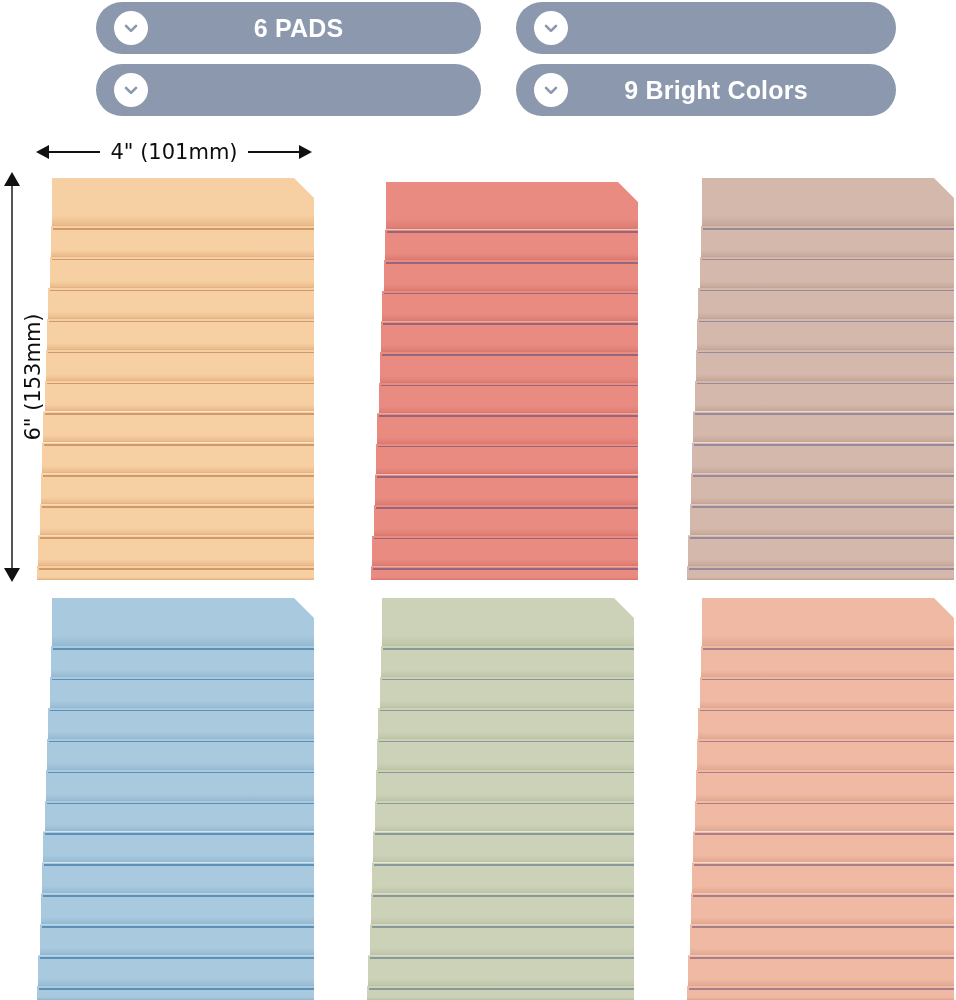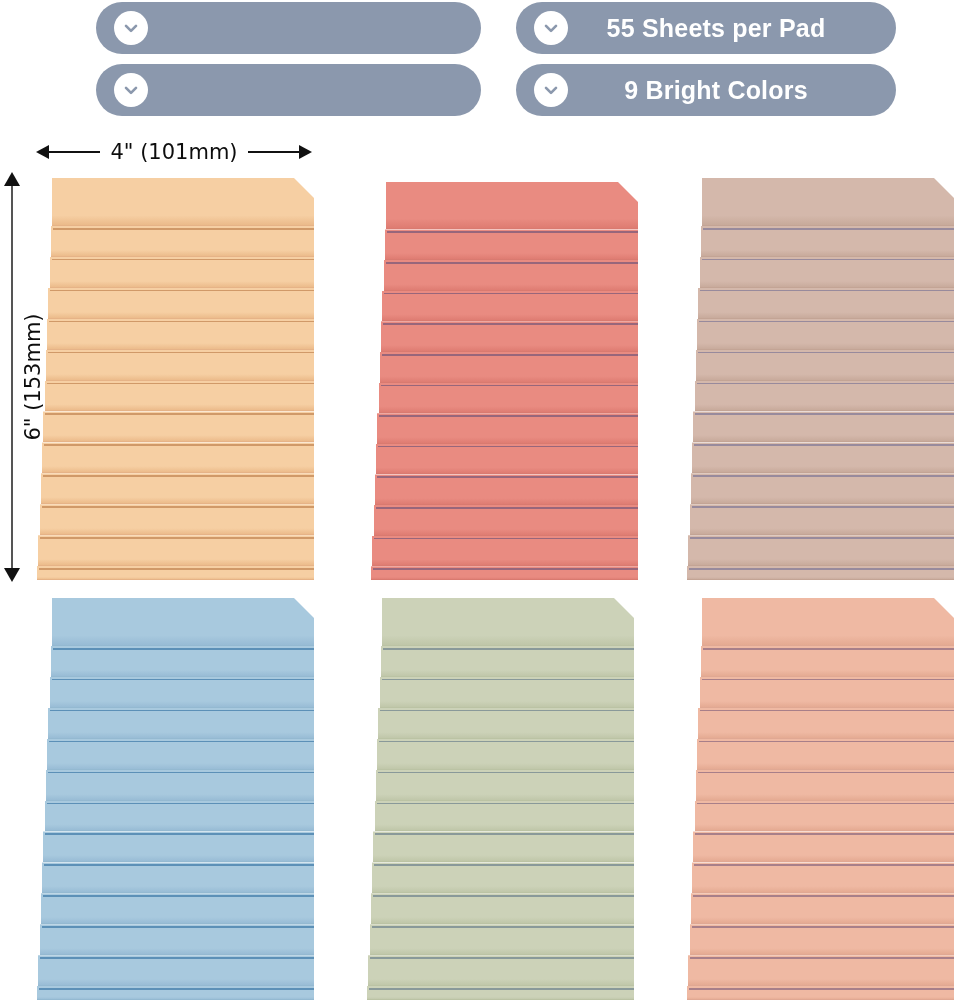--- a/index.html
+++ b/index.html
@@ -72,28 +72,28 @@
 
 <div id="stage">
 
   <div id="badges">
       <div class="badge" style="left: 96px; top: 2px; width: 385px; background: rgb(139, 152, 173);">
         <span class="chk" style="background: rgb(255, 255, 255);">
           <svg width="20" height="20" viewBox="0 0 24 24" aria-hidden="true">
             <path d="M6 9.5 L12 15.5 L18 9.5" fill="none" stroke="#8b98ad" stroke-width="3.2" stroke-linecap="round" stroke-linejoin="round"></path>
           </svg>
         </span>
+        <span class="btxt" style="color: rgb(255, 255, 255);">6 PADS</span>
       </div>
       <div class="badge" style="left: 516px; top: 2px; width: 380px; background: rgb(139, 152, 173);">
         <span class="chk" style="background: rgb(255, 255, 255);">
           <svg width="20" height="20" viewBox="0 0 24 24" aria-hidden="true">
             <path d="M6 9.5 L12 15.5 L18 9.5" fill="none" stroke="#8b98ad" stroke-width="3.2" stroke-linecap="round" stroke-linejoin="round"></path>
           </svg>
         </span>
-        <span class="btxt" style="color: rgb(255, 255, 255);">55 Sheets per Pad</span>
       </div>
       <div class="badge" style="left: 96px; top: 64px; width: 385px; background: rgb(139, 152, 173);">
         <span class="chk" style="background: rgb(255, 255, 255);">
           <svg width="20" height="20" viewBox="0 0 24 24" aria-hidden="true">
             <path d="M6 9.5 L12 15.5 L18 9.5" fill="none" stroke="#8b98ad" stroke-width="3.2" stroke-linecap="round" stroke-linejoin="round"></path>
           </svg>
         </span>
       </div>
       <div class="badge" style="left: 516px; top: 64px; width: 380px; background: rgb(139, 152, 173);">
         <span class="chk" style="background: rgb(255, 255, 255);">

